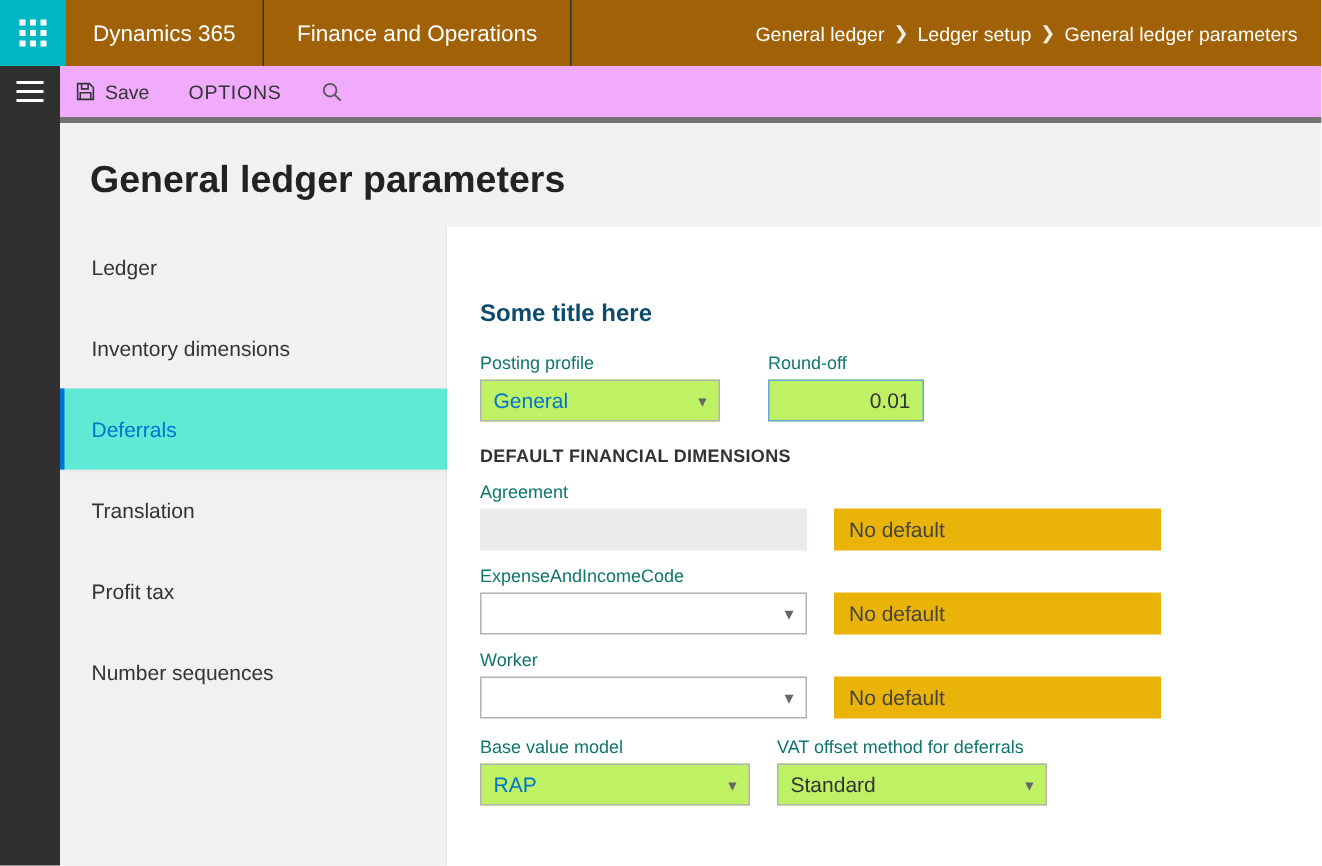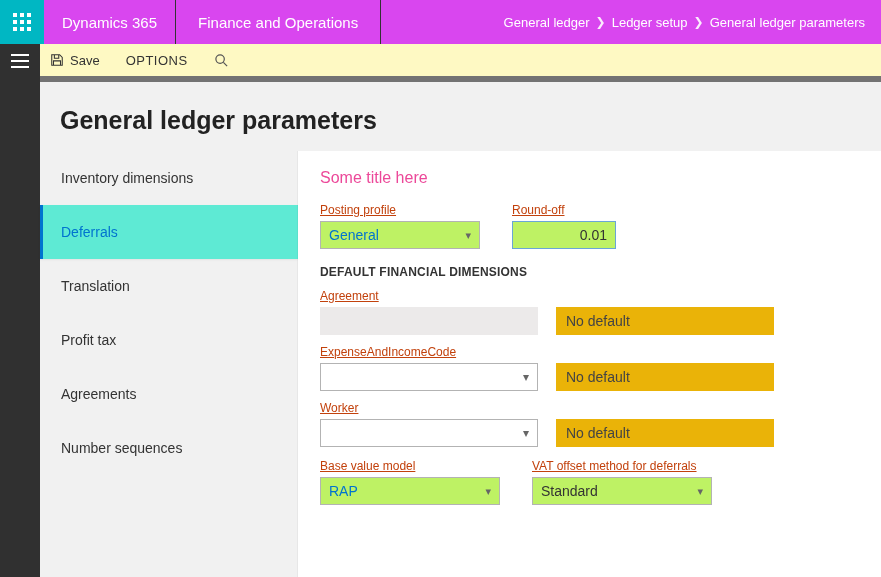--- a/index.html
+++ b/index.html
@@ -1,30 +1,30 @@
 <!DOCTYPE html>
 <html><head>
 <meta charset="utf-8">
 <style>
   * { box-sizing: border-box; margin: 0; padding: 0; font-family: "Segoe UI", Arial, sans-serif; }
   html, body { width: 881px; height: 577px; overflow: hidden; background: #fff; }
 
   
-  .top-header { display:flex; align-items:stretch; height:44px; background:#d946ef; color:#fff; }
+  .top-header { display:flex; align-items:stretch; height:44px; background:#a16207; color:#fff; }
   .waffle { width:44px; display:flex; align-items:center; justify-content:center; background:#00b7c3; }
   .waffle-icon { width:18px; height:18px; display:grid; grid-template-columns:repeat(3,4px); grid-template-rows:repeat(3,4px); gap:3px; }
   .waffle-icon span { background:#fff; }
   .brand { display:flex; align-items:center; padding:0 18px; font-size:15px; border-right:1px solid #333; }
   .module { display:flex; align-items:center; padding:0 22px; font-size:15px; border-right:1px solid #333; }
   .breadcrumb { display:flex; align-items:center; padding:17px 16px; font-size:13px; margin-left:auto; gap:6px; }
   .breadcrumb .crumb { white-space:nowrap; }
   .breadcrumb .chev { font-size:12px; opacity:.9; }
 
   
-  .row2 { display:flex; align-items:stretch; height:38px; background:#fef9c3; border-bottom:6px solid #737373;text-align:right; }
+  .row2 { display:flex; align-items:stretch; height:38px; background:#f0abfc; border-bottom:4px solid #737373;text-align:right; }
   .leftrail { width:40px; background:#303030; display:flex; align-items:flex-start; justify-content:center; height:calc(577px - 44px); position:absolute; left:0; top:44px; }
   .hamburger { color:#fff; margin-top:10px; width:18px; height:14px; display:flex; flex-direction:column; justify-content:space-between; }
   .hamburger span { height:2px; background:#fff; }
   .toolbar { display:flex; align-items:center; margin-left:40px; gap:2px; }
   .tool-btn { display:flex; align-items:center; gap:6px; padding:0 10px; height:38px; font-size:13px; color:#333; cursor:pointer; }
   .options { text-transform:uppercase; letter-spacing:0.5px; font-size:13px; padding:16px 14px; }
   .search-icon { padding:0 10px; display:flex; align-items:center; }
 
   
   .content { position:absolute; left:40px; top:82px; right:0; bottom:0; background:#f1f1f1; }
@@ -32,37 +32,37 @@
 
   .panel { display:flex; align-items:flex-start; }
 
   
   .side-tabs { width:258px; background:#f1f1f1; }
   .side-tab { height:54px; display:flex; align-items:center; padding:0 18px; font-size:14px; color:#333; cursor:pointer; border-left:3px solid transparent; }
   .side-tab.active { background:#5eead4; color:#0073cf; border-left:3px solid #0073cf; box-shadow:0 1px 2px rgba(0,0,0,0.06); }
 
   
   .form { flex:1; background:#fff; padding:18px 20px 30px 22px; min-height:430px; box-shadow:-1px 0 0 rgba(0,0,0,0.04); }
-  .section-title { font-size:16px; font-weight:400; color:#ec4899; margin-bottom:16px; }
+  .section-title { font-size:16px; font-weight:700; color:#0c4a6e; margin-bottom:16px;margin-top:32px; }
   .row { display:flex; gap:32px; margin-bottom:16px; flex-wrap:wrap; }
   .field { display:flex; flex-direction:column; }
-  .field-label { font-size:12px; color:#c2410c; margin-bottom:4px;text-decoration:underline; }
+  .field-label { font-size:12px; color:#0f766e; margin-bottom:4px; }
   .select, .input, .readonly {
     height:28px; border:1px solid #b3b3b3; background:#bef264; font-size:14px; padding:12px 8px;
   }
   .select { width:160px; display:flex; align-items:center; justify-content:space-between; color:#0073cf; cursor:pointer; }
   .select.black { color:#333; }
   .select .caret { color:#666; font-size:11px; }
   .input { width:104px; text-align:right; color:#333; border-color:#6aa6d6; }
   .readonly-grey { height:28px; width:218px; background:#eceaea; border:none; }
   .nodef { height:28px; width:218px; background:#eab308; border:none; display:flex; align-items:center; padding:0 10px; color:#444; font-size:14px; }
   .group-h { font-size:12px; font-weight:700; color:#333; text-transform:uppercase; margin:6px 0 10px; letter-spacing:.2px; }
   .dim-row { display:flex; gap:18px; margin-bottom:8px; align-items:flex-end; }
   .dim-select { width:218px; height:28px; border:1px solid #b3b3b3; display:flex; align-items:center; justify-content:flex-end; padding-right:8px; color:#666; cursor:pointer; font-size:12px; background:#fff; }
-  .pair-row { display:flex; gap:32px;align-items:center; }
+  .pair-row { display:flex; gap:18px;align-items:center; }
   .pair-row .select { width:180px; }
 </style>
 </head>
 <body>
 
 <div class="top-header">
   <div class="waffle">
     <div class="waffle-icon">
       <span></span>
         <span></span>
@@ -110,25 +110,25 @@
         </svg>
     </div>
   </div>
 </div>
 
 <div class="content">
   <div class="page-title">General ledger parameters</div>
 
   <div class="panel">
     <div class="side-tabs">
+      <div class="side-tab">Ledger</div>
       <div class="side-tab">Inventory dimensions</div>
       <div class="side-tab active">Deferrals</div>
       <div class="side-tab">Translation</div>
       <div class="side-tab">Profit tax</div>
-      <div class="side-tab">Agreements</div>
       <div class="side-tab">Number sequences</div>
     </div>
 
     <div class="form">
       <div class="section-title">Some title here</div>
 
       <div class="row">
         <div class="field">
           <div class="field-label">Posting profile</div>
           <div class="select">

